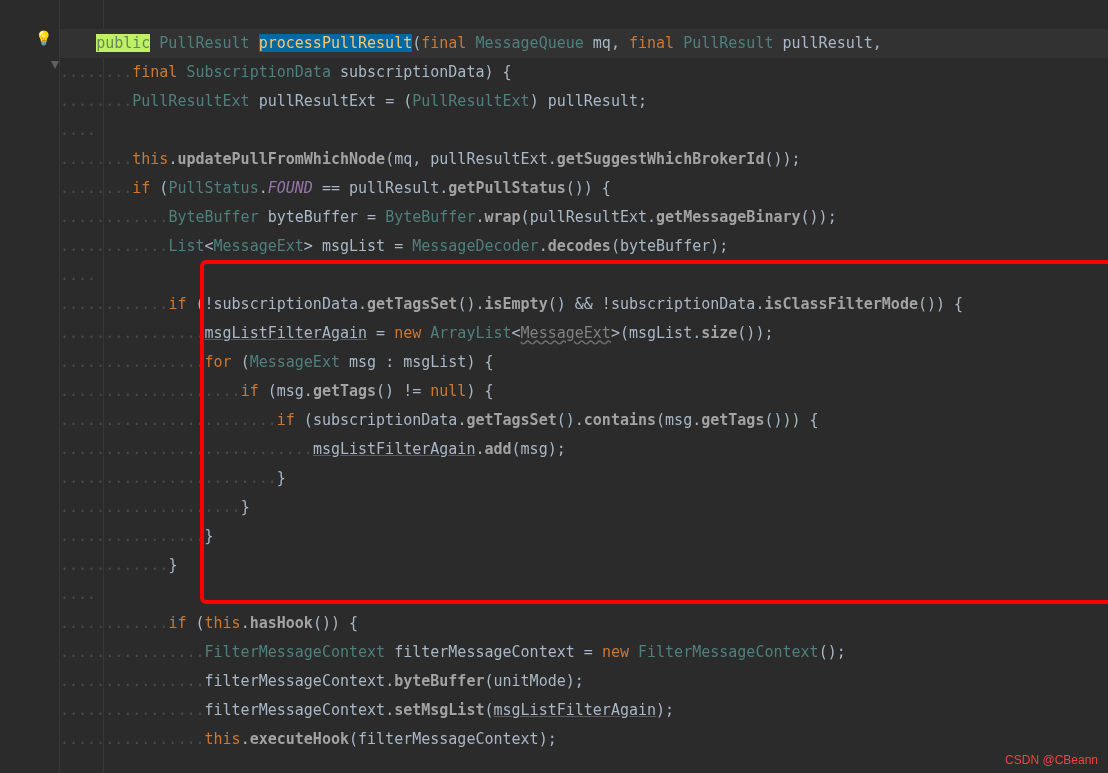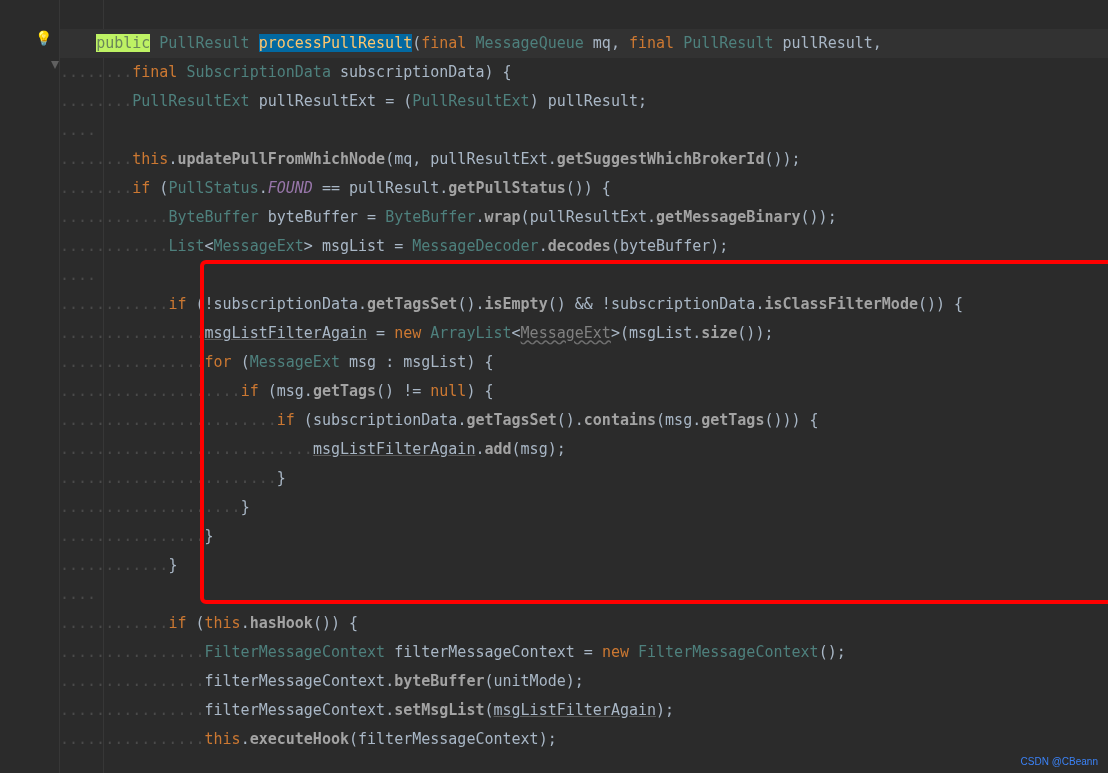--- a/index.html
+++ b/index.html
@@ -83,22 +83,22 @@
       left: 140px;
       top: 260px;
       width: 915px;
       height: 344px;
       pointer-events: none;
     }
     .watermark {
       position: absolute;
       bottom: 6px;
       right: 10px;
-      color: #3b82f6;
-      font-size: 10px;
+      color: #ef4444;
+      font-size: 12px;
       font-family: sans-serif;
     }
   </style>
 </head>
 <body>
 
 <div class="editor">
   <div class="gutter">
     <span class="bulb">💡</span>
     <svg class="fold-marker" viewBox="0 0 10 10">

